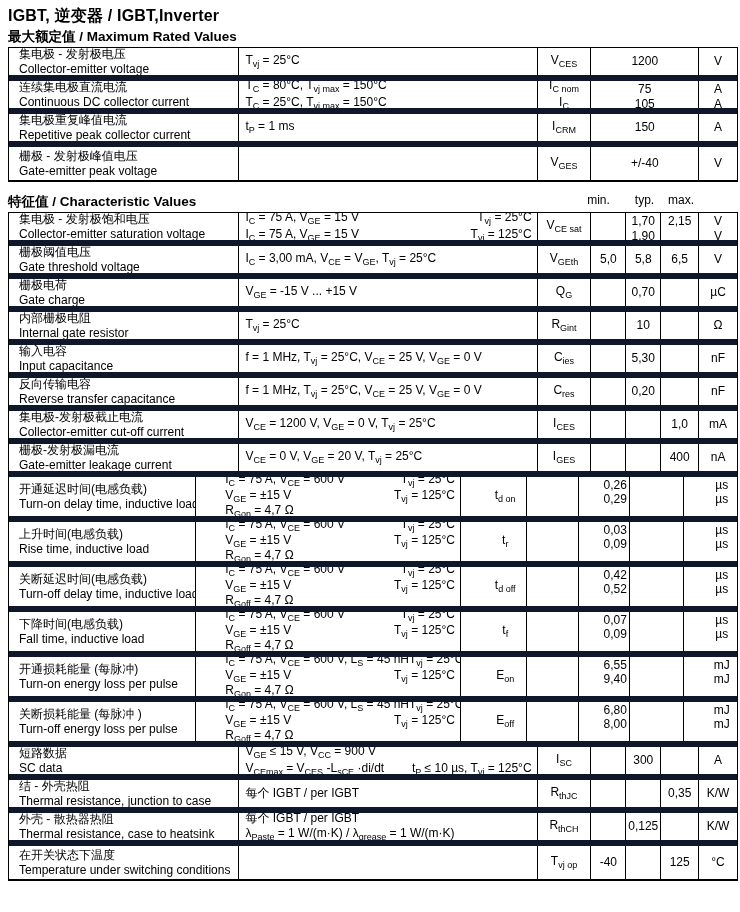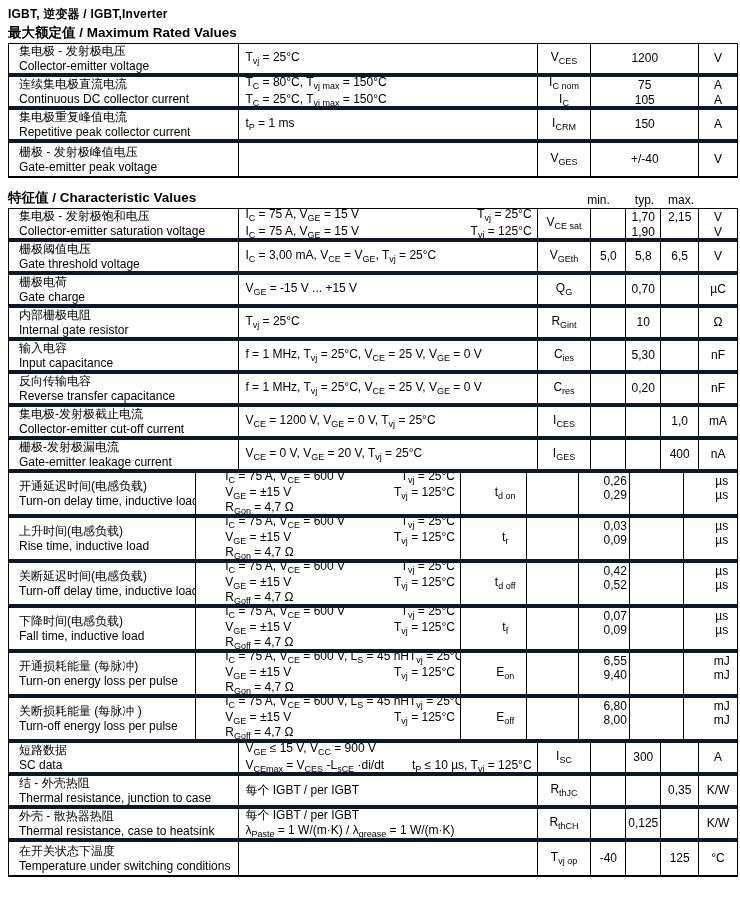--- a/index.html
+++ b/index.html
@@ -1,28 +1,28 @@
 <!DOCTYPE html>
 <html><head>
 <meta charset="utf-8">
 <style>
   html,body { margin:0; padding:0; background:#fff; color:#000;
     font-family:"Liberation Sans", sans-serif; }
   .page { width:740px; height:912px; overflow:hidden; position:relative; background:#fff; }
-  h1.title { font-size:12px; font-weight:bold; margin:6px 0 1px 8px; letter-spacing:0.2px; }
+  h1.title { font-size:16px; font-weight:bold; margin:6px 0 1px 8px; letter-spacing:0.2px; }
   .sec-heading { font-size:13.5px; font-weight:bold; margin:0 0 1px 8px; width:730px;
-    display:flex; align-items:flex-end; }
+    display:flex; align-items:flex-start; }
   .sec-heading.second { margin-top:11px; }
   .colheads { margin-left:auto; display:flex; font-weight:normal; font-size:12px; }
   .ch { display:inline-block; text-align:center; }
   .ch-min { width:35px; } .ch-typ { width:35px;margin-left:11px; } .ch-max { width:38px; } .ch-unitsp { width:38px; }
 
   .dtable { width:730px; margin-left:8px; border:1px solid #000; border-bottom-width:2px;
     box-sizing:border-box; font-size:12px; }
-  .row { display:flex; height:33px; box-sizing:border-box; border-bottom:4px solid #0f172a; }
+  .row { display:flex; height:33px; box-sizing:border-box; border-bottom:6px solid #0f172a; }
   .row.tall { height:45px;gap:23px; }
   .row:last-child { border-bottom:none; }
   .cell { box-sizing:border-box; border-right:1px solid #000; display:flex;
     flex-direction:column; justify-content:center; overflow:hidden; }
   .cell:last-child { border-right:none; }
   .c-name { width:231px; padding-left:10px; }
   .c-cond { width:299px; padding:0 4px 0 6px; }
   .c-sym  { width:54px; align-items:center; text-align:center; }
   .c-min  { width:35px; } .c-typ { width:35px; } .c-max { width:38px; }
   .c-unit { width:38px; } .c-val { width:108px; }

